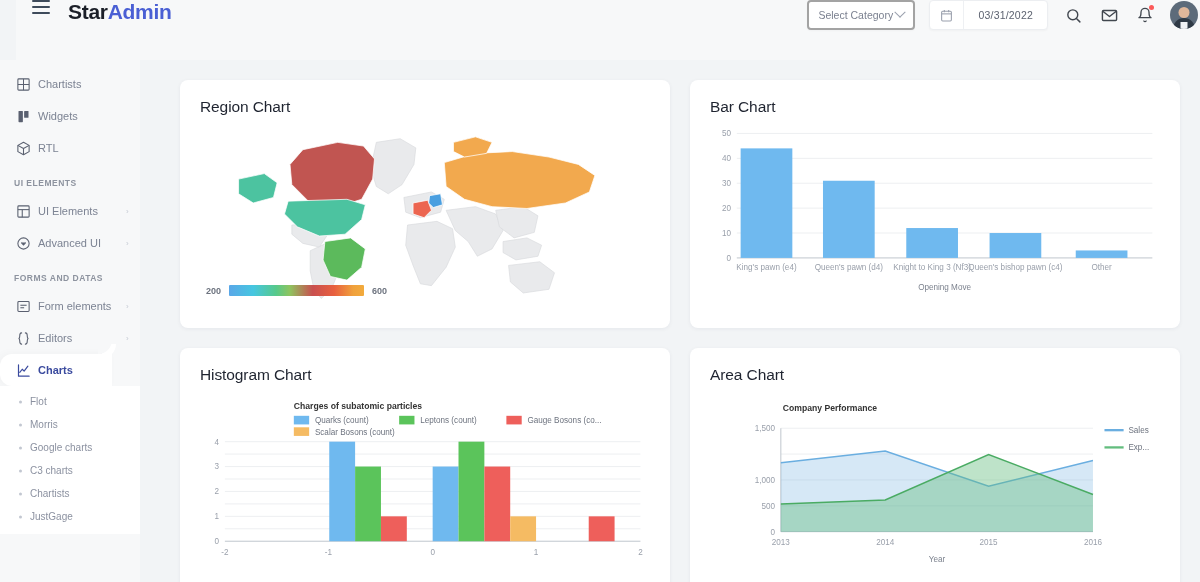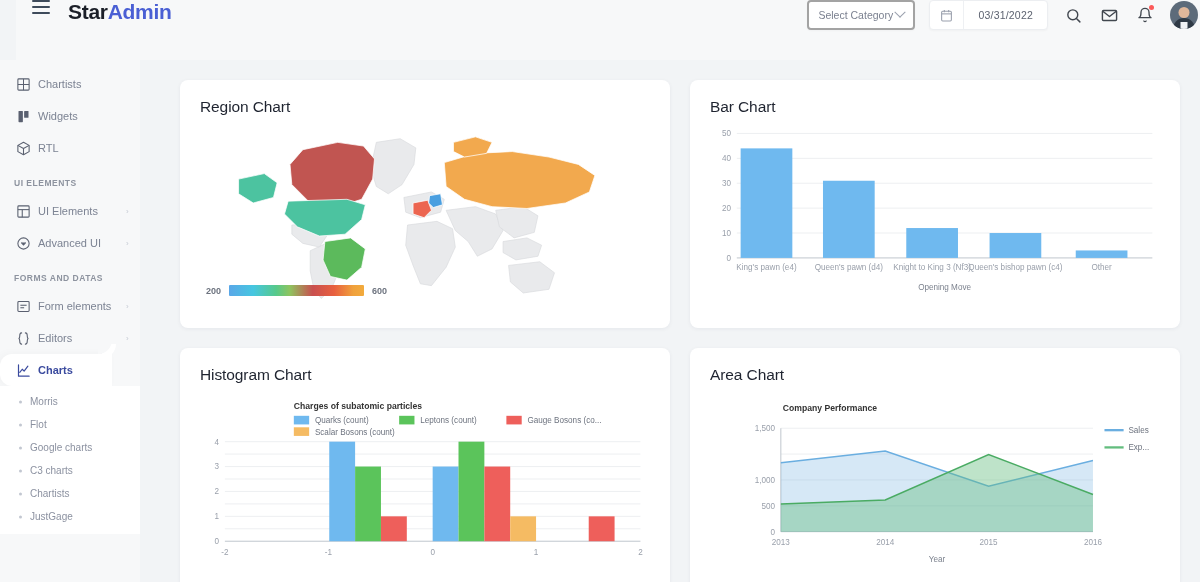--- a/index.html
+++ b/index.html
@@ -278,24 +278,24 @@
         <svg width="15" height="15" viewBox="0 0 24 24" fill="none" stroke="#3a4a9e" stroke-width="1.9" stroke-linecap="round" stroke-linejoin="round">
           <path d="M4 3v18h17"></path>
             <polyline points="6,15 10,10 13,13 19,5"></polyline>
         </svg>
       </span>
       <span class="tx">Charts</span>
     </div>
 
     <div class="subnav">
       <div class="sub-item">
+          <span>Flot</span>
+        </div>
+      <div class="sub-item">
           <span>Morris</span>
-        </div>
-      <div class="sub-item">
-          <span>Flot</span>
         </div>
       <div class="sub-item">
           <span>Google charts</span>
         </div>
       <div class="sub-item">
           <span>C3 charts</span>
         </div>
       <div class="sub-item">
           <span>Chartists</span>
         </div>

